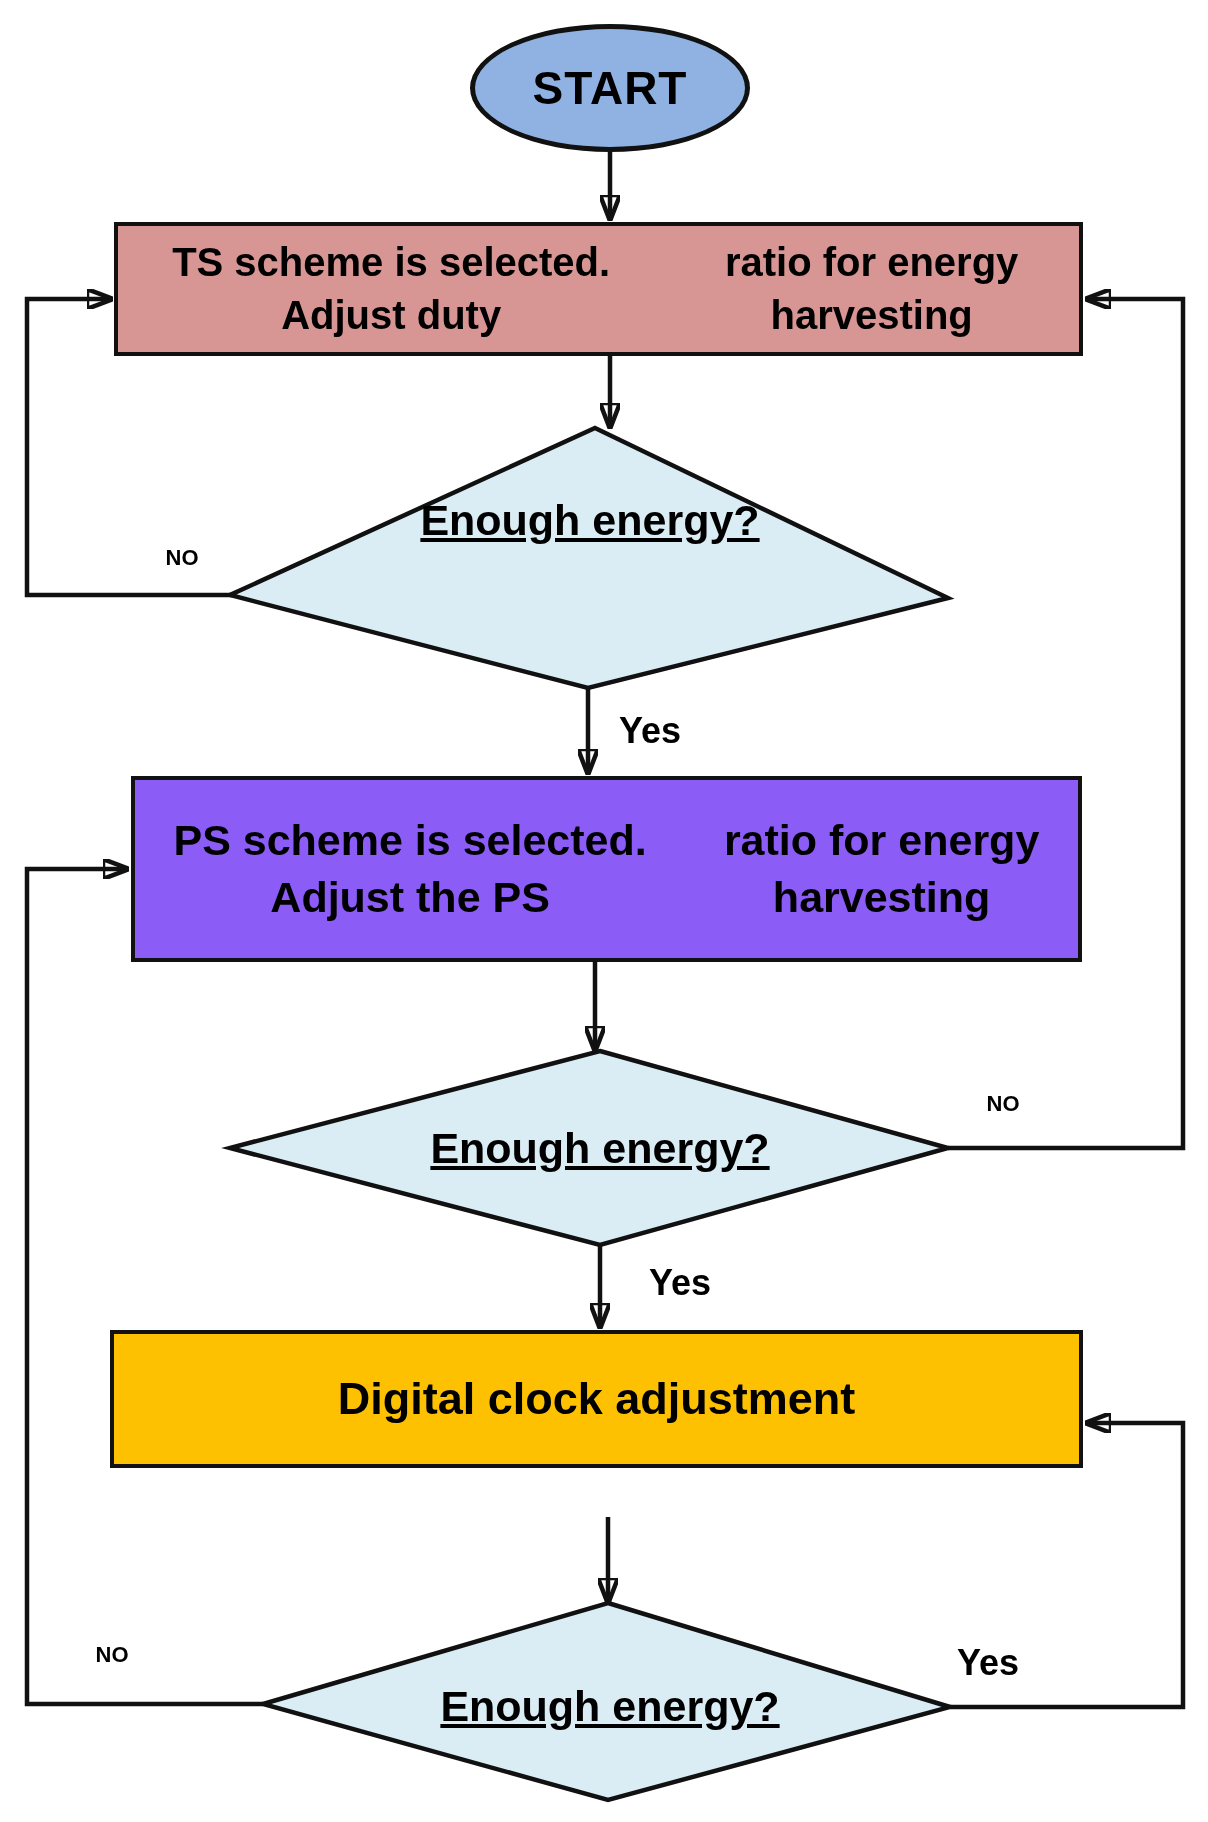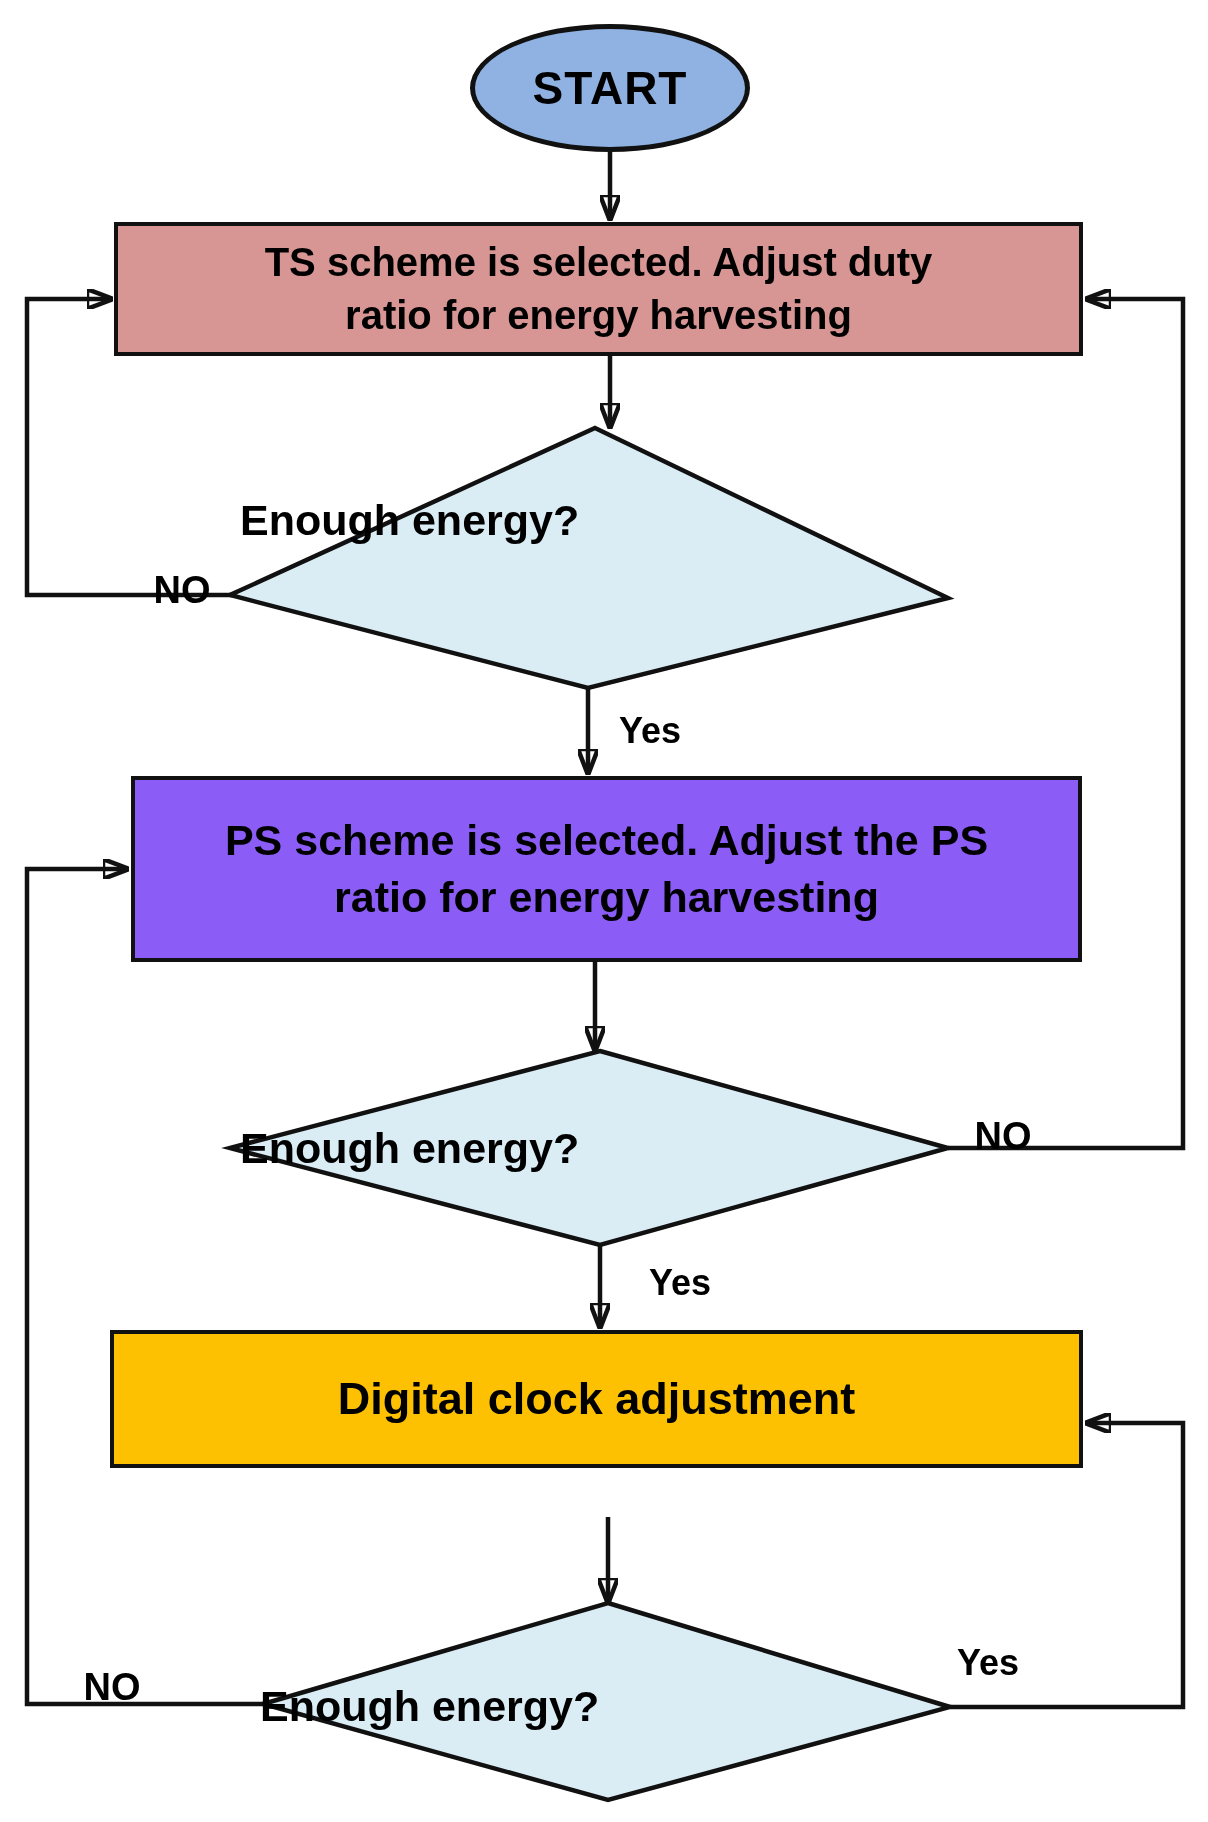--- a/index.html
+++ b/index.html
@@ -5,26 +5,26 @@
   html,body{margin:0;padding:0;background:#ffffff;}
   .canvas{
     position:relative;width:1208px;height:1822px;background:#ffffff;overflow:hidden;
     font-family:"Liberation Sans","DejaVu Sans",sans-serif;font-weight:bold;color:#000;padding-left:37px;
   }
   .wires{position:absolute;left:0;top:0;width:1208px;height:1822px;}
   .wires path{fill:none;stroke:#111111;stroke-width:4.5;stroke-linejoin:miter;}
   .node{position:absolute;display:flex;align-items:center;justify-content:center;
         text-align:center;box-sizing:border-box;}
   .ellipse{border:5px solid #111;border-radius:50%;font-size:46px;letter-spacing:1px;}
-  .rect{border:4px solid #111;flex-direction:column;}
+  .rect{border:4px solid #111;flex-direction:row;}
   .rect .line{display:block;}
   .dshape{position:absolute;}
-  .dlabel{position:absolute;text-align:left;font-size:43px;}
+  .dlabel{position:absolute;text-align:center;font-size:43px;text-decoration:underline;}
   .elabel{position:absolute;transform:translate(-50%,-50%);white-space:nowrap;}
-  .no-label{font-size:38px;margin-top:32px;}
+  .no-label{font-size:22px;}
   .yes-label{font-size:36px;}
   .ts-text{font-size:40px;line-height:53px;}
   .ps-text{font-size:43px;line-height:57px;}
   .clock-text{font-size:45px;}
 </style>
 </head>
 <body>
 
 <div class="canvas">
 

